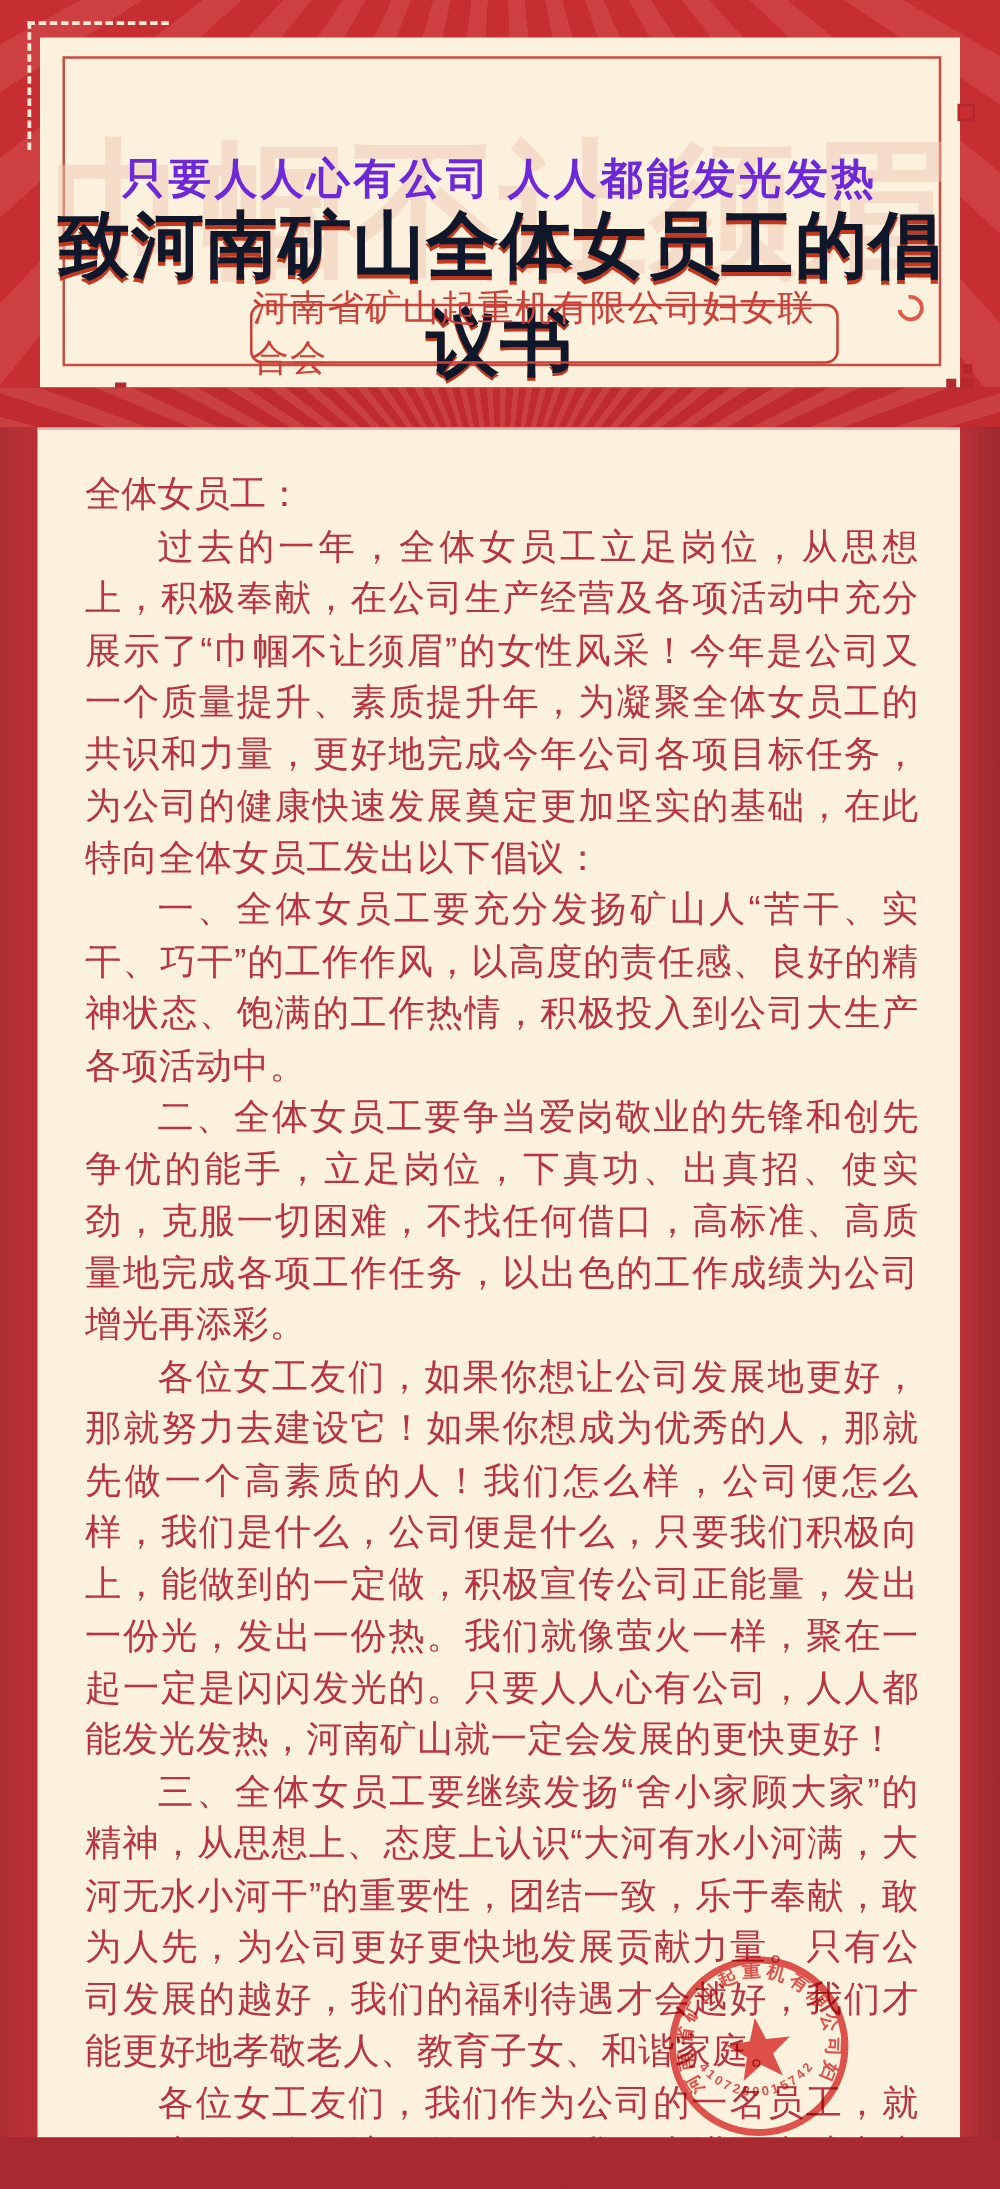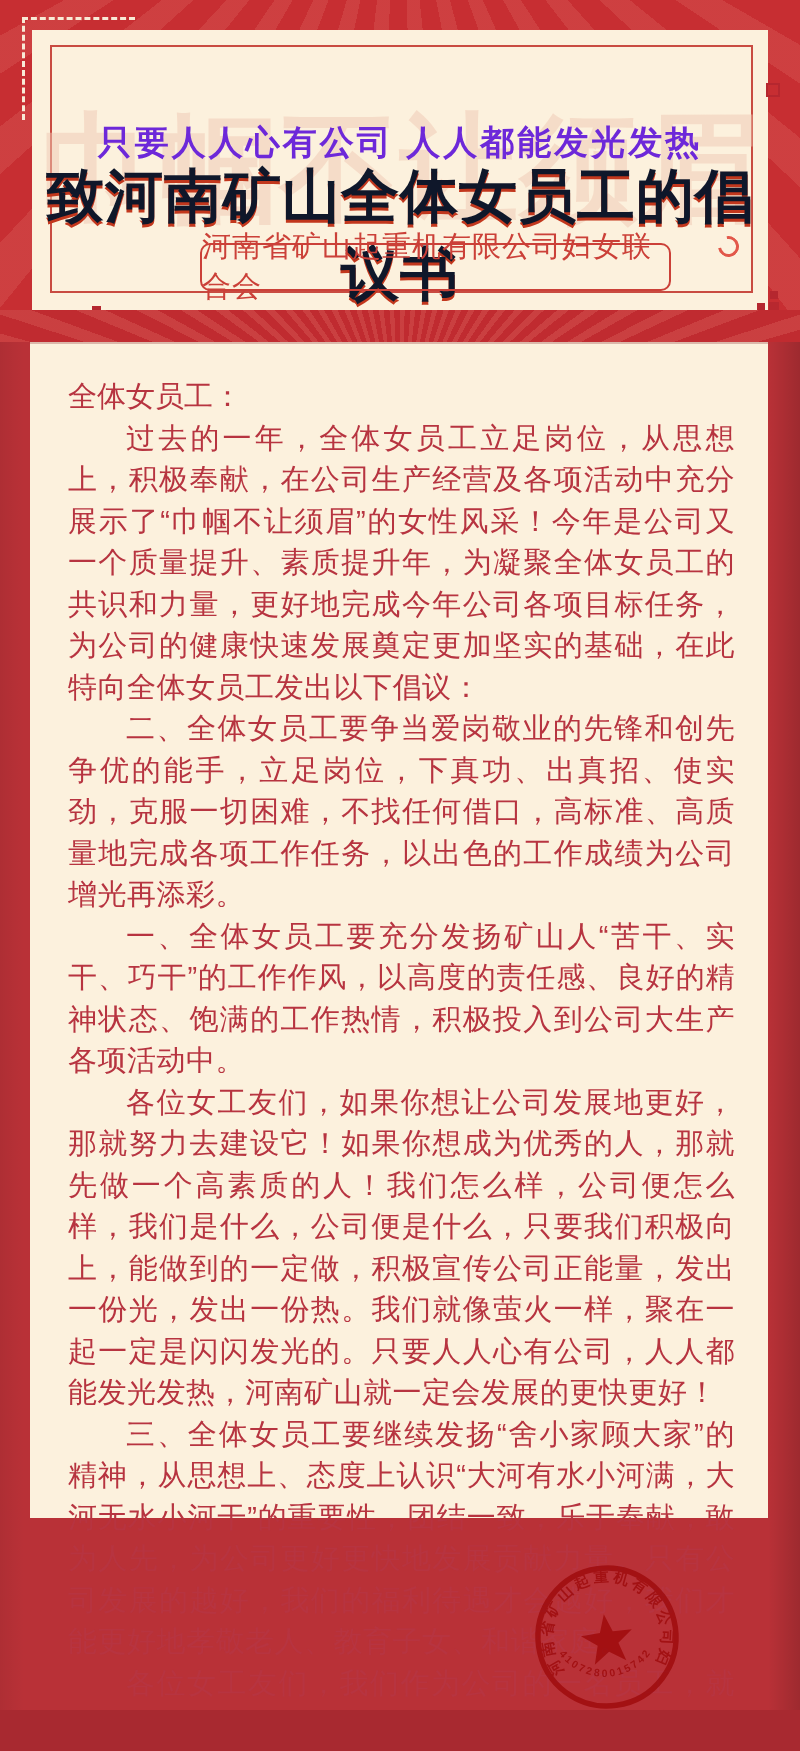--- a/index.html
+++ b/index.html
@@ -72,21 +72,21 @@
         rgba(255,170,150,0.16) 0deg 2deg, rgba(255,170,150,0) 2deg 4.5deg),
       #c02b30;
   }
   
   .body-section{
     position:absolute;left:0;top:342px;width:800px;height:1368px;
     background:linear-gradient(to right, rgba(0,0,0,0.06), rgba(0,0,0,0) 3%,
       rgba(0,0,0,0) 96%, rgba(0,0,0,0.15)), #b93137;
   }
   .body-card{
-    position:absolute;left:30px;top:0;width:738px;height:1176px;
+    position:absolute;left:30px;top:0;width:738px;height:1368px;
     background:#fcf1dd;box-shadow:inset 0 2px 0 rgba(120,15,20,0.25);
     box-sizing:border-box;
     padding:34px 33px 0 38px;
   }
   .salutation{
     font-size:29px;color:#b73440;line-height:41.5px;margin:0;
   }
   .para{
     font-size:29px;color:#b73440;line-height:41.5px;margin:0;
     text-indent:2em;text-align:justify;letter-spacing:0.5px;
@@ -124,22 +124,22 @@
     </div>
   </div>
 
   <div class="divider-band"></div>
 
   <div class="body-section">
     <div class="body-card">
       <p class="salutation">全体女员工：</p>
       <div>
           <p class="para">过去的一年，全体女员工立足岗位，从思想上，积极奉献，在公司生产经营及各项活动中充分展示了“巾帼不让须眉”的女性风采！今年是公司又一个质量提升、素质提升年，为凝聚全体女员工的共识和力量，更好地完成今年公司各项目标任务，为公司的健康快速发展奠定更加坚实的基础，在此特向全体女员工发出以下倡议：</p>
+          <p class="para">一、全体女员工要充分发扬矿山人“苦干、实干、巧干”的工作作风，以高度的责任感、良好的精神状态、饱满的工作热情，积极投入到公司大生产各项活动中。</p>
           <p class="para">二、全体女员工要争当爱岗敬业的先锋和创先争优的能手，立足岗位，下真功、出真招、使实劲，克服一切困难，不找任何借口，高标准、高质量地完成各项工作任务，以出色的工作成绩为公司增光再添彩。</p>
-          <p class="para">一、全体女员工要充分发扬矿山人“苦干、实干、巧干”的工作作风，以高度的责任感、良好的精神状态、饱满的工作热情，积极投入到公司大生产各项活动中。</p>
           <p class="para">各位女工友们，如果你想让公司发展地更好，那就努力去建设它！如果你想成为优秀的人，那就先做一个高素质的人！我们怎么样，公司便怎么样，我们是什么，公司便是什么，只要我们积极向上，能做到的一定做，积极宣传公司正能量，发出一份光，发出一份热。我们就像萤火一样，聚在一起一定是闪闪发光的。只要人人心有公司，人人都能发光发热，河南矿山就一定会发展的更快更好！</p>
           <p class="para">三、全体女员工要继续发扬“舍小家顾大家”的精神，从思想上、态度上认识“大河有水小河满，大河无水小河干”的重要性，团结一致，乐于奉献，敢为人先，为公司更好更快地发展贡献力量。只有公司发展的越好，我们的福利待遇才会越好，我们才能更好地孝敬老人、教育子女、和谐家庭。</p>
           <p class="para">各位女工友们，我们作为公司的一名员工，就要努力做好自己该做的工作，我们走进河南矿山这个大家庭，代表的就是河南矿山的形象！我们穿的工装上的四个字（河南矿山）就是我们的形象！无论走到那里，都要对的起“河南矿山”这四个字。什么是“职工代表”，什么是“妇女代表”，职工代表就要有职工代表的样子，妇女代表就要做好自己该做的事情!</p>
         </div>
 
     </div>
   </div>
 
   <svg class="stamp" viewBox="0 0 160 160">
     <circle cx="80" cy="80" r="69" fill="none" stroke="#dd4040" stroke-width="5.5"></circle>

